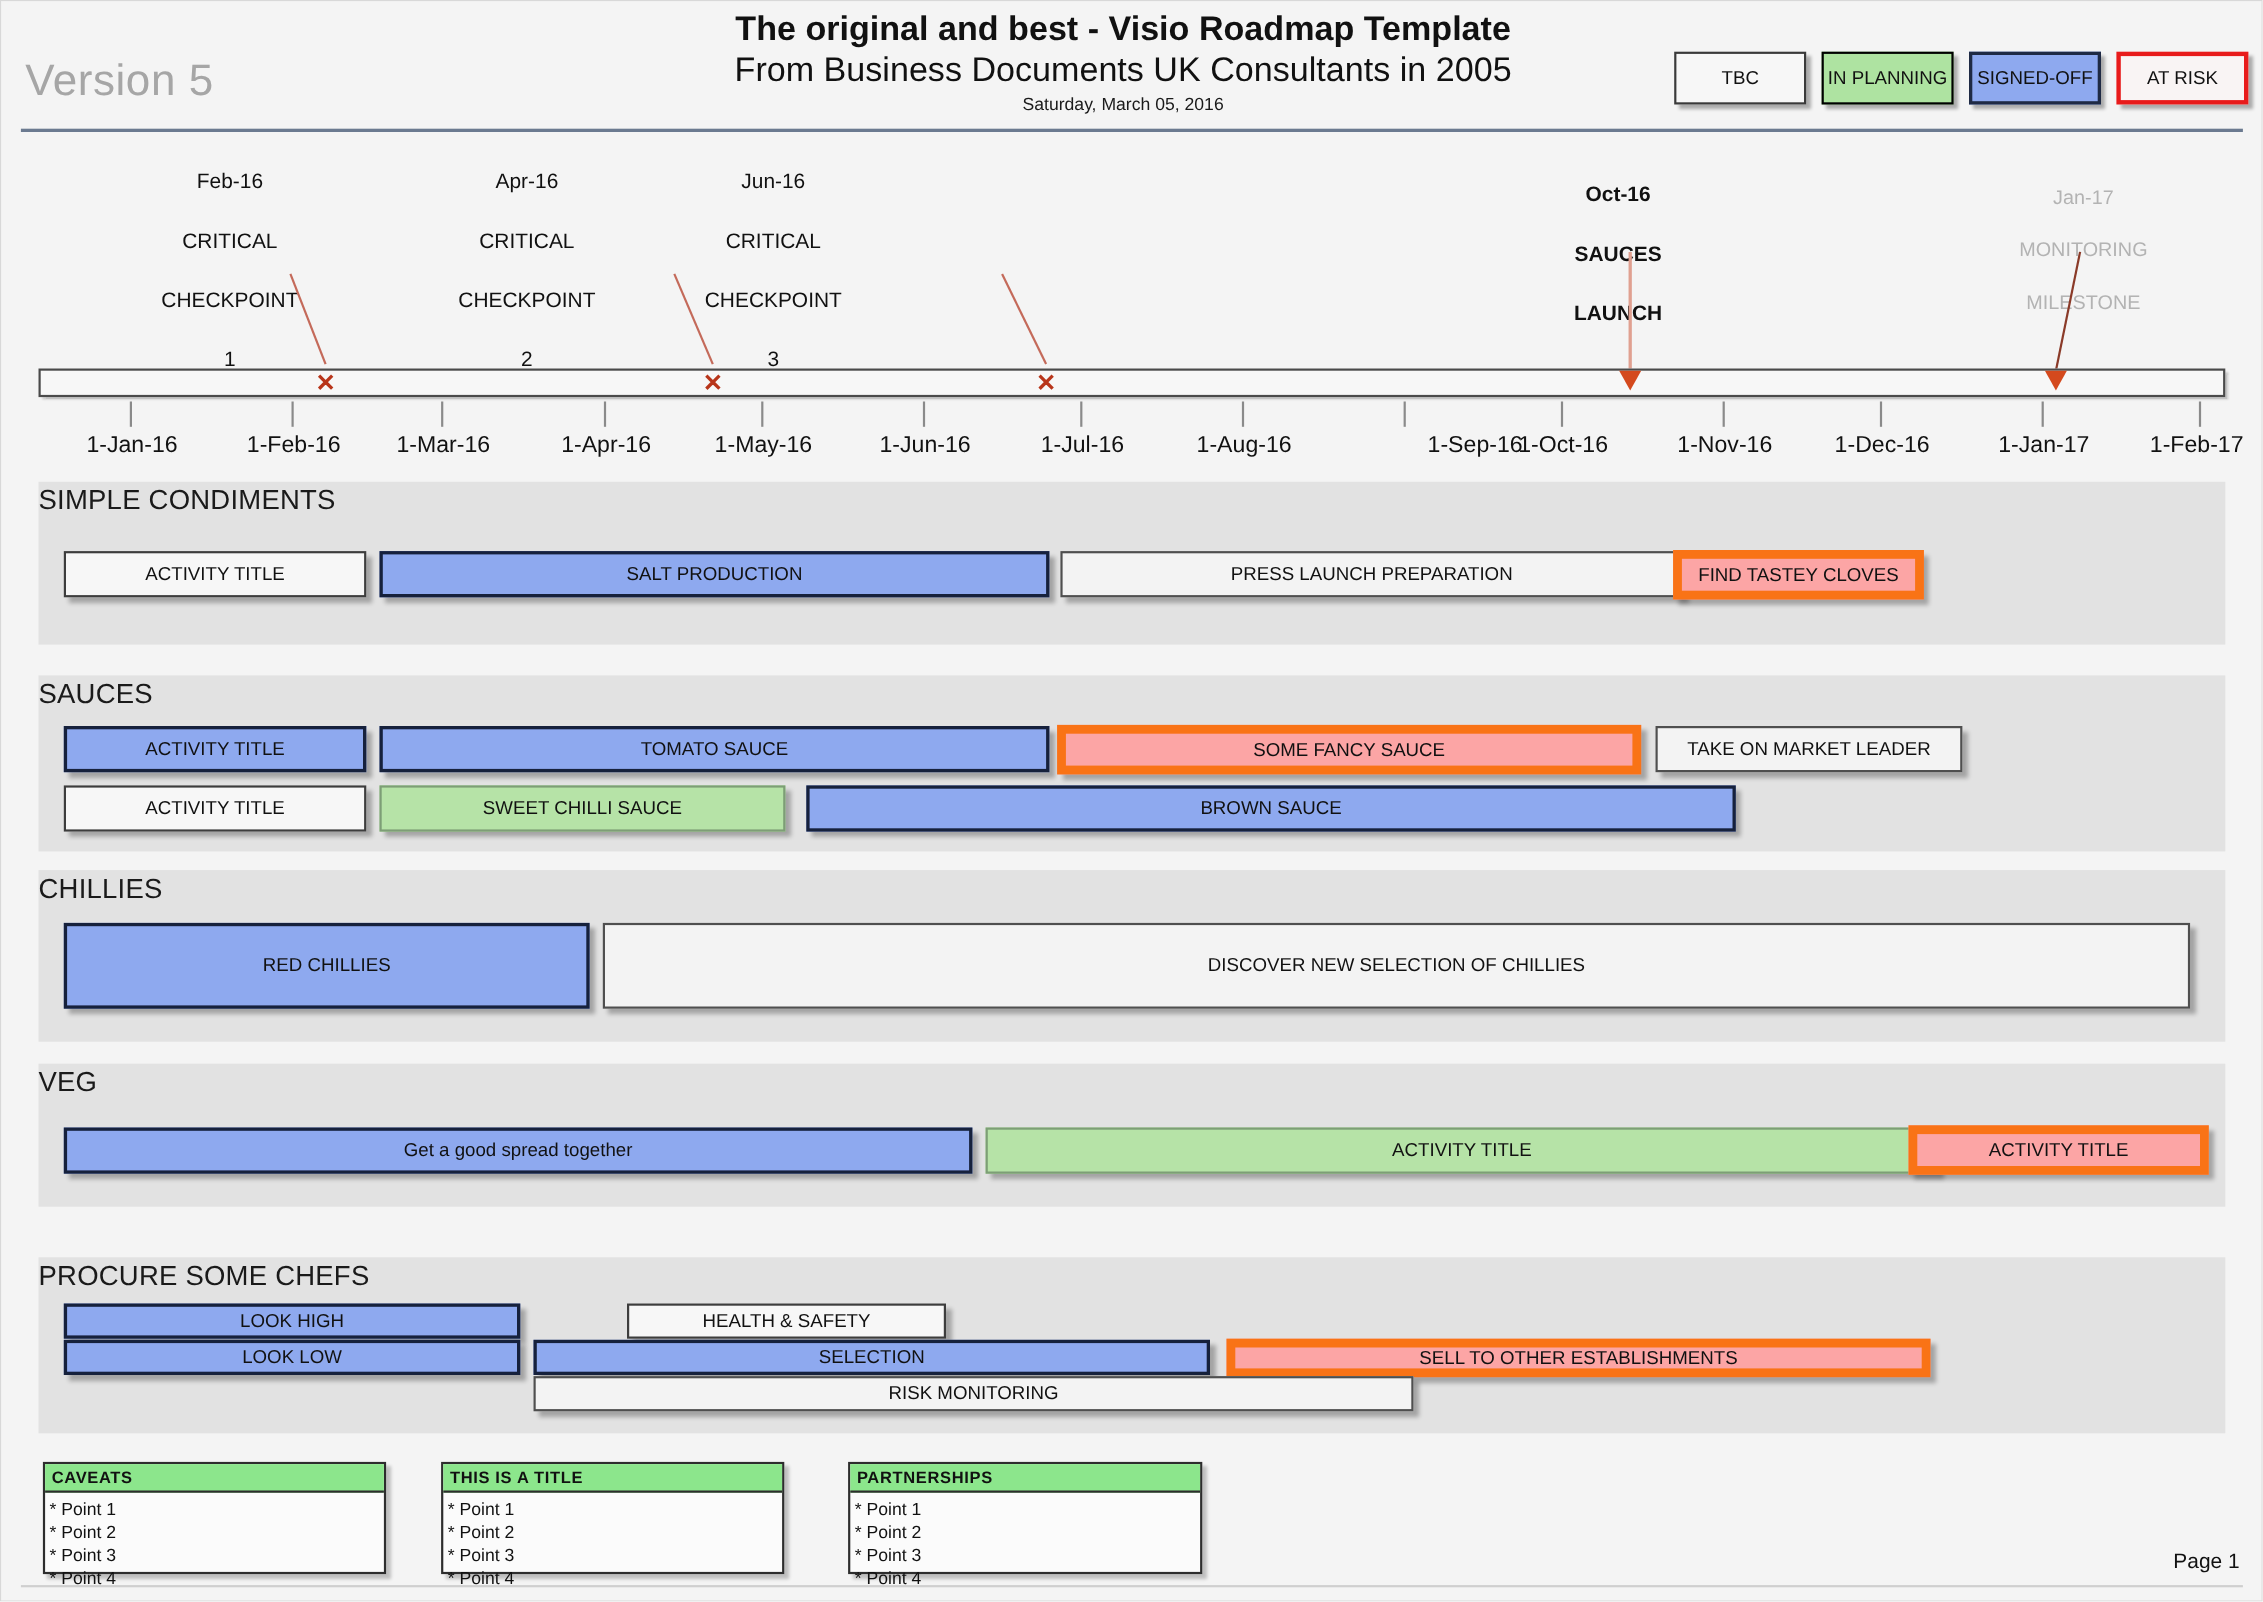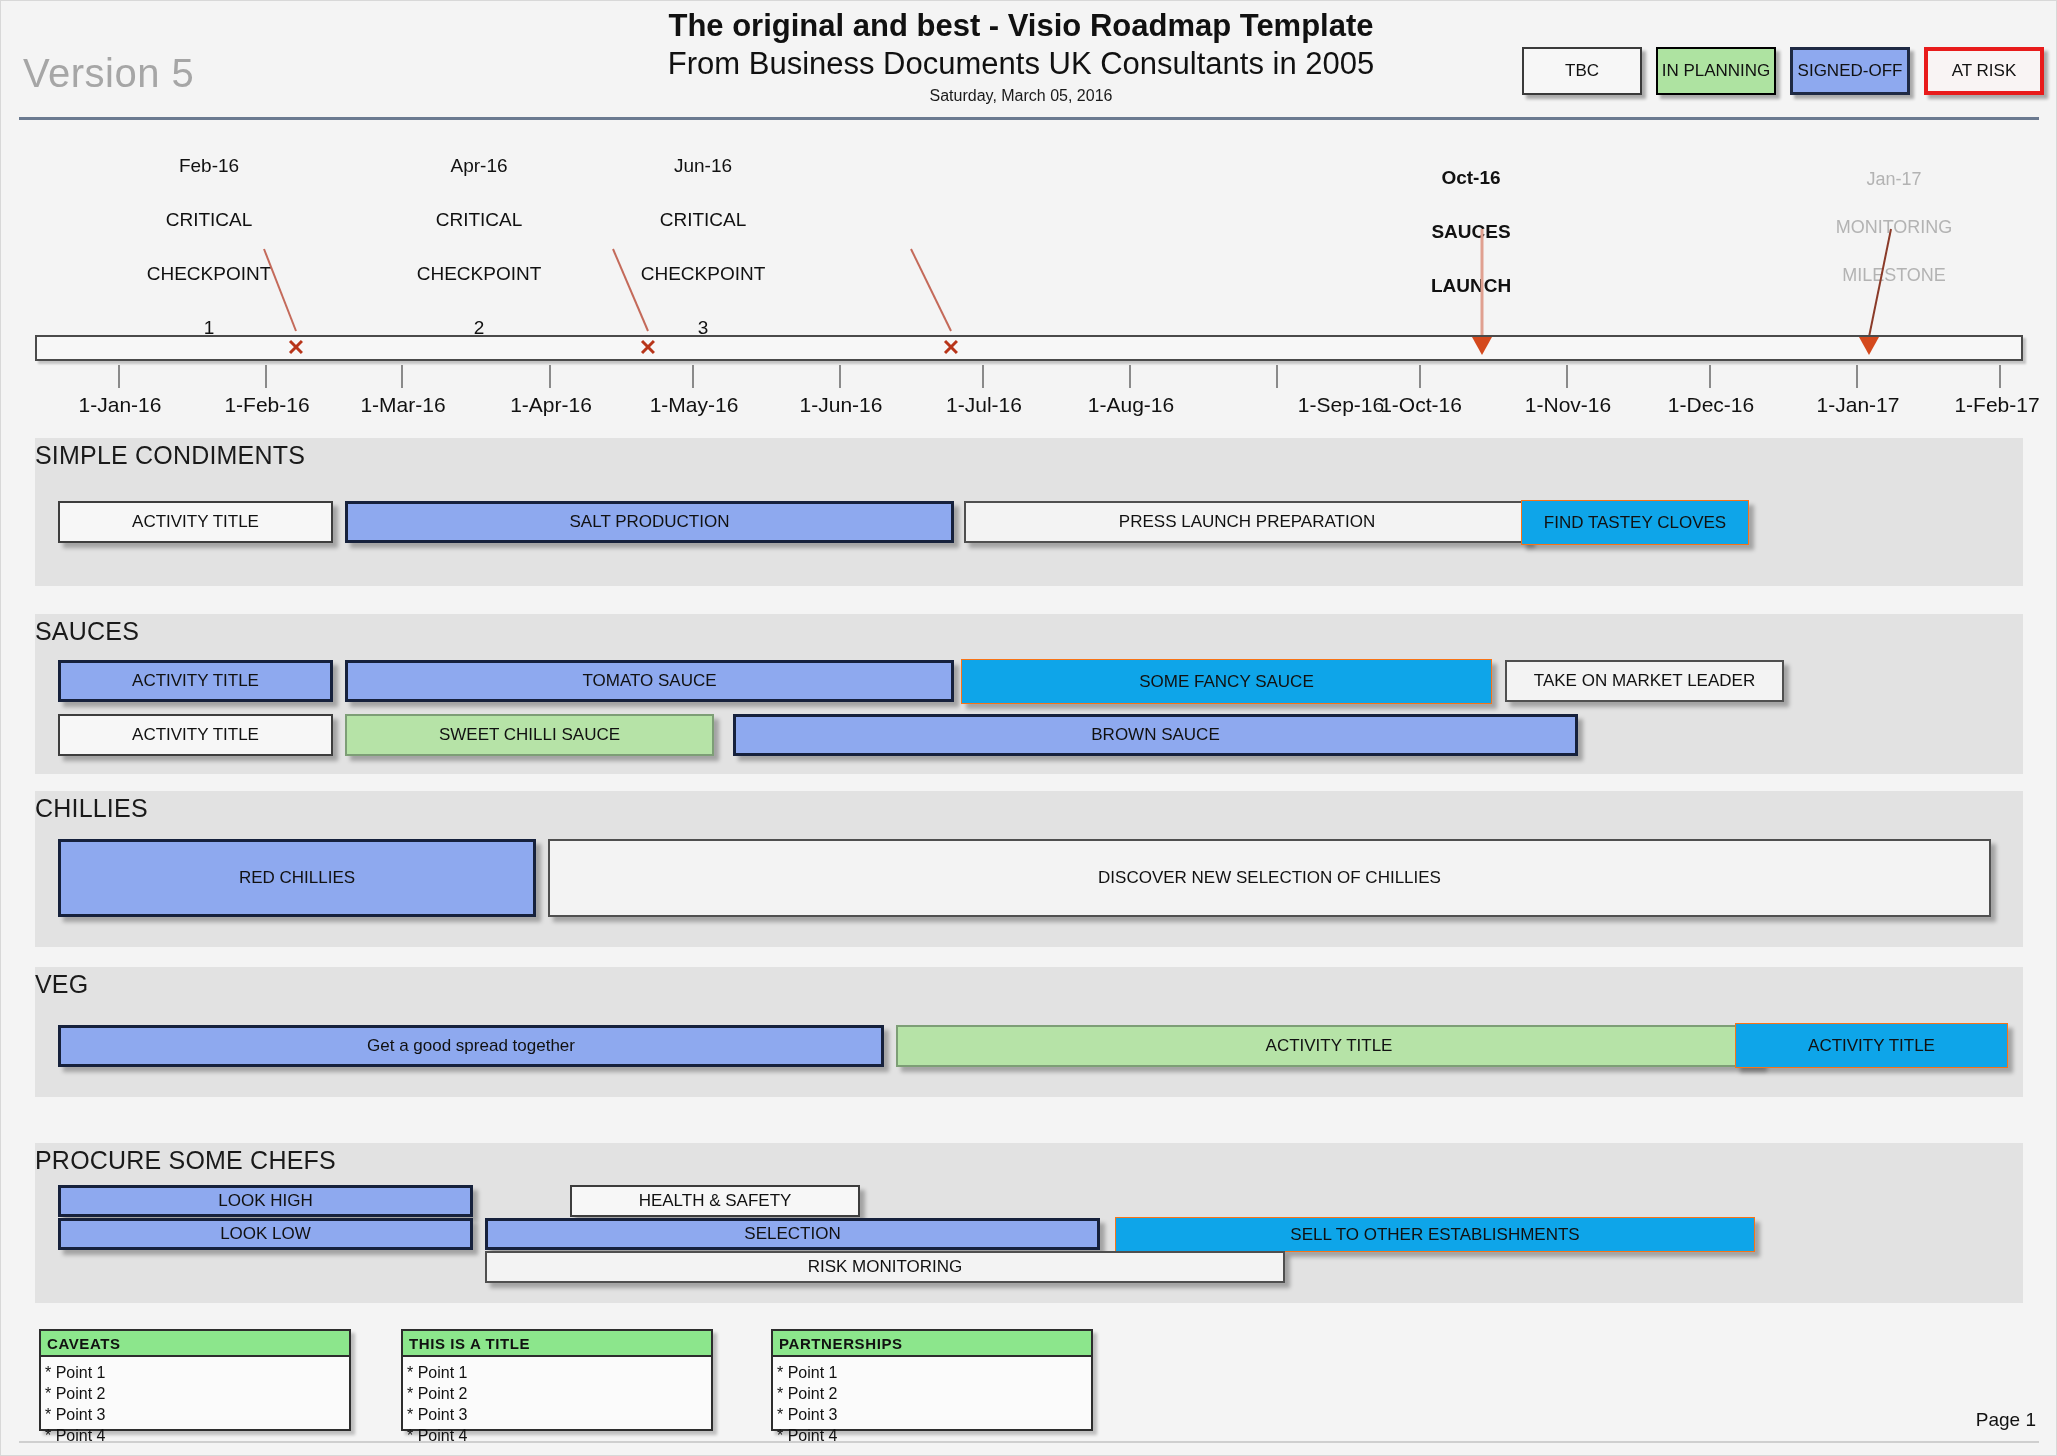--- a/index.html
+++ b/index.html
@@ -198,21 +198,21 @@
     color: #111;
     box-sizing: border-box;
     text-align: center;
     box-shadow: 5px 5px 4px rgba(0,0,0,0.28);
     overflow: hidden;
     white-space: nowrap;
   }
   .bar.blue   { background: #8ea9ef; border: 3px solid #16213c; }
   .bar.green  { background: #b6e3a7; border: 2px solid #7d9e76; }
   .bar.white  { background: #f7f7f7; border: 2px solid #3d3d3d; }
-  .bar.red    { background: #0ea5e9; border: 1px solid #f97316; }
+  .bar.red    { background: #fca5a5; border: 8px solid #f97316; }
   .bar.plain  { background: #f3f3f3; border: 2px solid #4f4f4f; }
 
   
   .note {
     position: absolute;
     background: #fbfbfb;
     border: 2px solid #2d2d2d;
     box-sizing: border-box;
     box-shadow: 4px 4px 3px rgba(0,0,0,0.22);
   }

